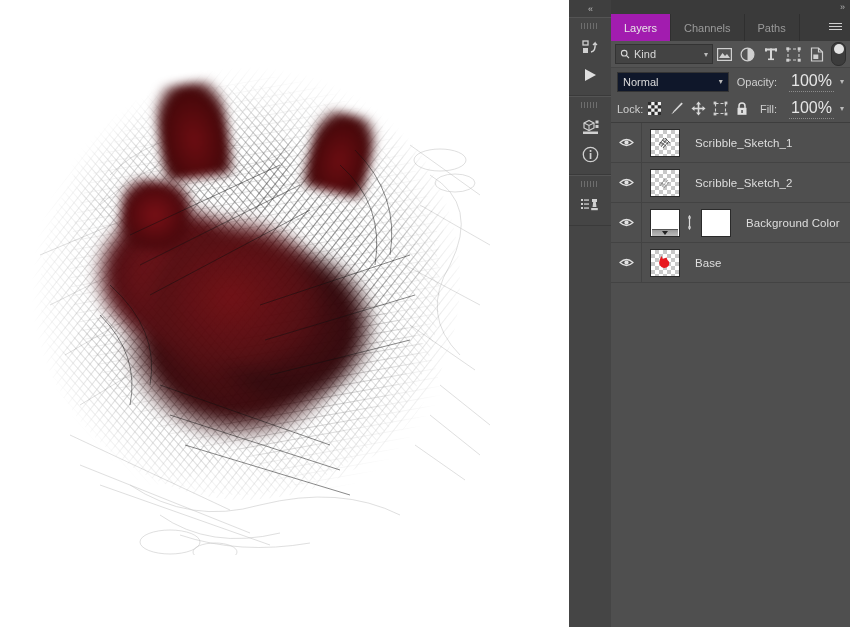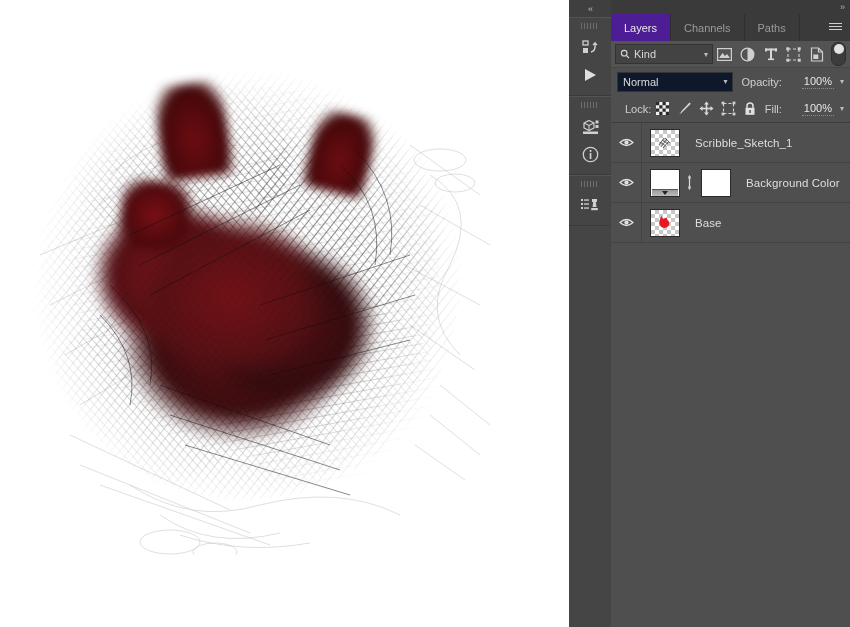--- a/index.html
+++ b/index.html
@@ -107,21 +107,21 @@
   #tabbar {
     height: 27px; background: #3a3a3a;
     display: flex; align-items: stretch; position: relative;
   }
   .tab {
     padding: 0 13px;
     display: flex; align-items: center;
     font-size: 11px; color: #9a9a9a;
     border-right: 1px solid #2f2f2f;
   }
-  .tab.active { background: #4c1d95; color: #e8e8e8; }
+  .tab.active { background: #a21caf; color: #e8e8e8; }
   #panel-menu-btn {
     position: absolute; right: 6px; top: 0; bottom: 0;
     width: 18px; display: flex; align-items: center; justify-content: center;
   }
   .hamburger { width: 13px; height: 9px;
     background: repeating-linear-gradient(to bottom, #cfcfcf 0 1px, transparent 1px 3px); }
 
   #filter-row {
     height: 26px; background: #535353;
     display: flex; align-items: center; padding: 0 4px;
@@ -152,21 +152,21 @@
   }
   #blend-select {
     width: 128px; height: 18px;
     background: #0f172a; border: 1px solid #343434;
     display: flex; align-items: center; padding: 0 5px;
     color: #dcdcdc; font-size: 11px;
   }
   #blend-select .caret { margin-left: auto; color: #bbb; font-size: 8px; }
   .field-label { color: #cfcfcf; font-size: 11px; margin-left: 8px; text-align: right; }
   .num-field {
-    margin-left: 20px; color: #e6e6e6; font-size: 11px;
+    margin-left: 12px; color: #e6e6e6; font-size: 16px;
     border-bottom: 1px dotted #8c8c8c; padding: 0 2px 1px 2px;
   }
   .num-caret { color: #bbb; font-size: 8px; margin-left: 6px; }
 
   #lock-row { border-bottom: 1px solid #3d3d3d; }
   .lock-icon {
     width: 22px; height: 20px;
     display: flex; align-items: center; justify-content: center;
     color: #d4d4d4;
   }
@@ -462,21 +462,21 @@
       <div id="blend-select">
         <span>Normal</span>
         <span class="caret">▾</span>
       </div>
       <span class="field-label">Opacity:</span>
       <span class="num-field">100%</span>
       <span class="num-caret">▾</span>
     </div>
 
     <div id="lock-row">
-      <span class="field-label" style="margin-left:8px">Lock:</span>
+      <span class="field-label" style="margin-left:0">Lock:</span>
       <div class="lock-icon">
         <svg width="13" height="13" viewBox="0 0 12 12">
           <rect width="12" height="12" fill="#f0f0f0"></rect>
           <g fill="#2b2b2b">
               <rect x="0" y="0" width="3" height="3"></rect>
               <rect x="6" y="0" width="3" height="3"></rect>
           <rect x="3" y="3" width="3" height="3"></rect>
               <rect x="9" y="3" width="3" height="3"></rect>
           <rect x="0" y="6" width="3" height="3"></rect>
               <rect x="6" y="6" width="3" height="3"></rect>
@@ -540,30 +540,48 @@
             <svg class="tmark" viewBox="0 0 18 16">
               <g stroke="#2f2f2f" stroke-width="0.8" fill="none" opacity="0.85">
                 <path d="M3 10 L8 3 M5 12 L11 4 M7 13 L13 6 M4 7 L10 11 M6 5 L12 9 M9 3 L14 8"></path>
               </g>
             </svg>
           </div>
         </div>
         <span class="layer-name">Scribble_Sketch_1</span>
       </div>
 
-
-
       <div class="layer-row">
         <div class="eye-cell">
           <svg width="15" height="11" viewBox="0 0 15 11">
             <path d="M1 5.5 Q7.5 -0.5 14 5.5 Q7.5 11.5 1 5.5 Z" fill="none" stroke="#e2e2e2" stroke-width="1.2"></path>
             <circle cx="7.5" cy="5.5" r="2.1" fill="#e2e2e2"></circle>
           </svg>
         </div>
         <div class="thumb-wrap">
+          <div class="thumb">
+            <svg class="tmark" viewBox="0 0 18 16">
+              <g stroke="#6a6a6a" stroke-width="0.7" fill="none" opacity="0.8">
+                <path d="M4 11 L9 4 M6 12 L12 5 M8 13 L13 7 M5 8 L11 11"></path>
+              </g>
+            </svg>
+          </div>
+        </div>
+        <span class="layer-name">Scribble_Sketch_2</span>
+      </div>
+
+
+      <div class="layer-row">
+        <div class="eye-cell">
+          <svg width="15" height="11" viewBox="0 0 15 11">
+            <path d="M1 5.5 Q7.5 -0.5 14 5.5 Q7.5 11.5 1 5.5 Z" fill="none" stroke="#e2e2e2" stroke-width="1.2"></path>
+            <circle cx="7.5" cy="5.5" r="2.1" fill="#e2e2e2"></circle>
+          </svg>
+        </div>
+        <div class="thumb-wrap">
           <div class="thumb-solid">
             <div class="slider"></div>
           </div>
         </div>
         <div class="link-icon">
           <svg width="9" height="15" viewBox="0 0 9 15">
             <path d="M4.5 4 a2.2 2.2 0 0 1 0 -3.2 a2.2 2.2 0 0 1 0 3.2" fill="none" stroke="#dcdcdc" stroke-width="1.1"></path>
             <rect x="3.9" y="3.4" width="1.2" height="8" fill="#dcdcdc"></rect>
             <path d="M4.5 11 a2.2 2.2 0 0 0 0 3.2 a2.2 2.2 0 0 0 0 -3.2" fill="none" stroke="#dcdcdc" stroke-width="1.1"></path>
           </svg>

